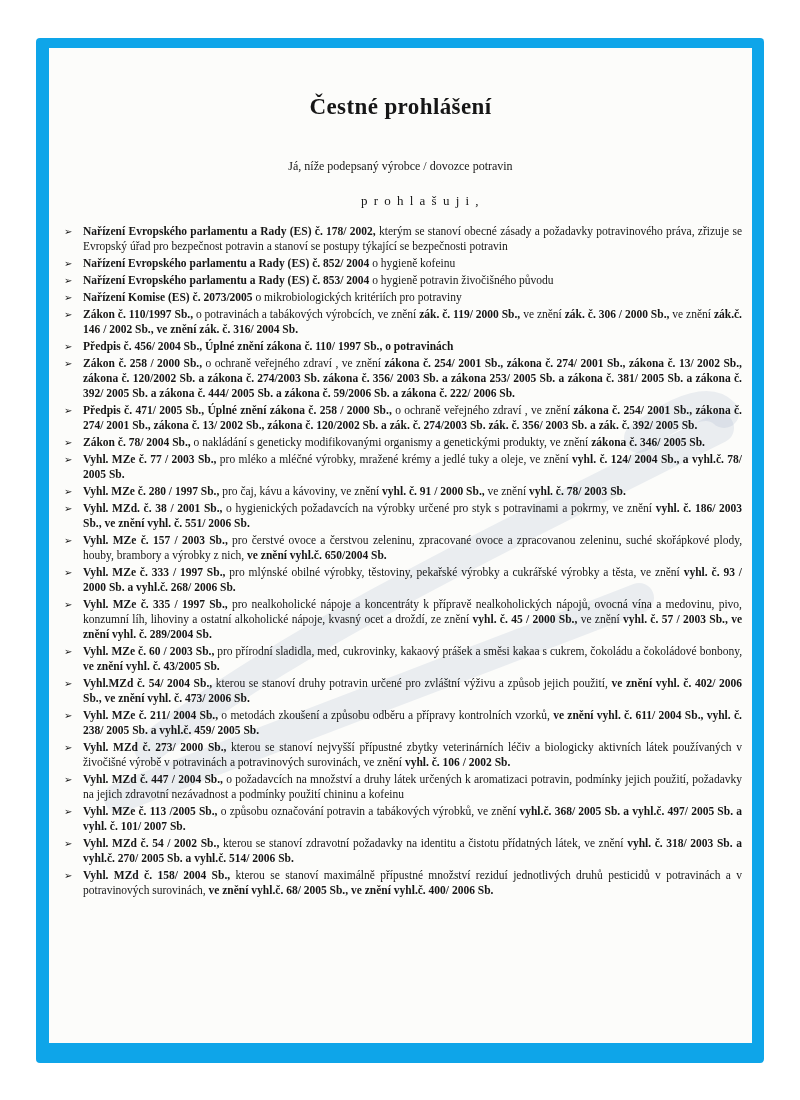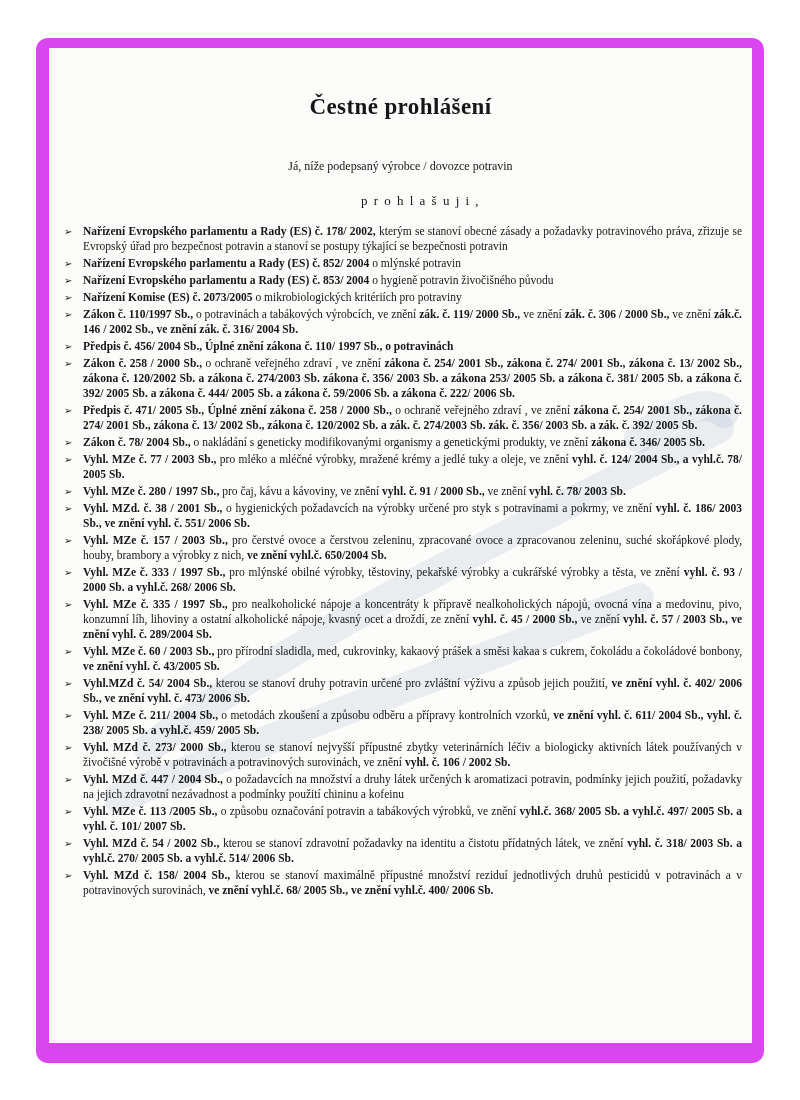--- a/index.html
+++ b/index.html
@@ -6,21 +6,21 @@
   html, body {
     width:800px; height:1100px;
     background:#ffffff;
     font-family:"Liberation Serif","DejaVu Serif",serif;
     color:#161616;
     overflow:hidden;
     position:relative;
   }
   .scan-frame {
     position:absolute; left:36px; top:38px; width:728px; height:1025px;
-    background:#d946ef; border-radius:12px;
+    background:#0ea5e9; border-radius:4px;
   }
   .page {
     position:absolute; left:13px; top:10px; right:12px; bottom:20px;
     background:#fcfcfa; overflow:hidden;
   }
   .watermark {
     position:absolute; left:30px; top:270px; width:660px; height:540px;
     pointer-events:none;
   }
   .content { position:relative; }
@@ -61,21 +61,21 @@
         <div class="declare">p r o h l a š u j i ,</div>
       </div>
 
       <div class="list">
           <div class="item">
             <span class="bullet">➢</span>
             <span class="itext"><b>Nařízení Evropského parlamentu a Rady (ES) č. 178/ 2002,</b><span> kterým se stanoví obecné zásady a požadavky potravinového práva, zřizuje se Evropský úřad pro bezpečnost potravin a stanoví se postupy týkající se bezpečnosti potravin</span></span>
           </div>
           <div class="item">
             <span class="bullet">➢</span>
-            <span class="itext"><b>Nařízení Evropského parlamentu a Rady (ES) č. 852/ 2004</b><span> o mlýnské potravin</span></span>
+            <span class="itext"><b>Nařízení Evropského parlamentu a Rady (ES) č. 852/ 2004</b><span> o hygieně kofeinu</span></span>
           </div>
           <div class="item">
             <span class="bullet">➢</span>
             <span class="itext"><b>Nařízení Evropského parlamentu a Rady (ES) č. 853/ 2004</b><span> o hygieně potravin živočišného původu</span></span>
           </div>
           <div class="item">
             <span class="bullet">➢</span>
             <span class="itext"><b>Nařízení Komise (ES) č. 2073/2005</b><span> o mikrobiologických kritériích pro potraviny</span></span>
           </div>
           <div class="item">

